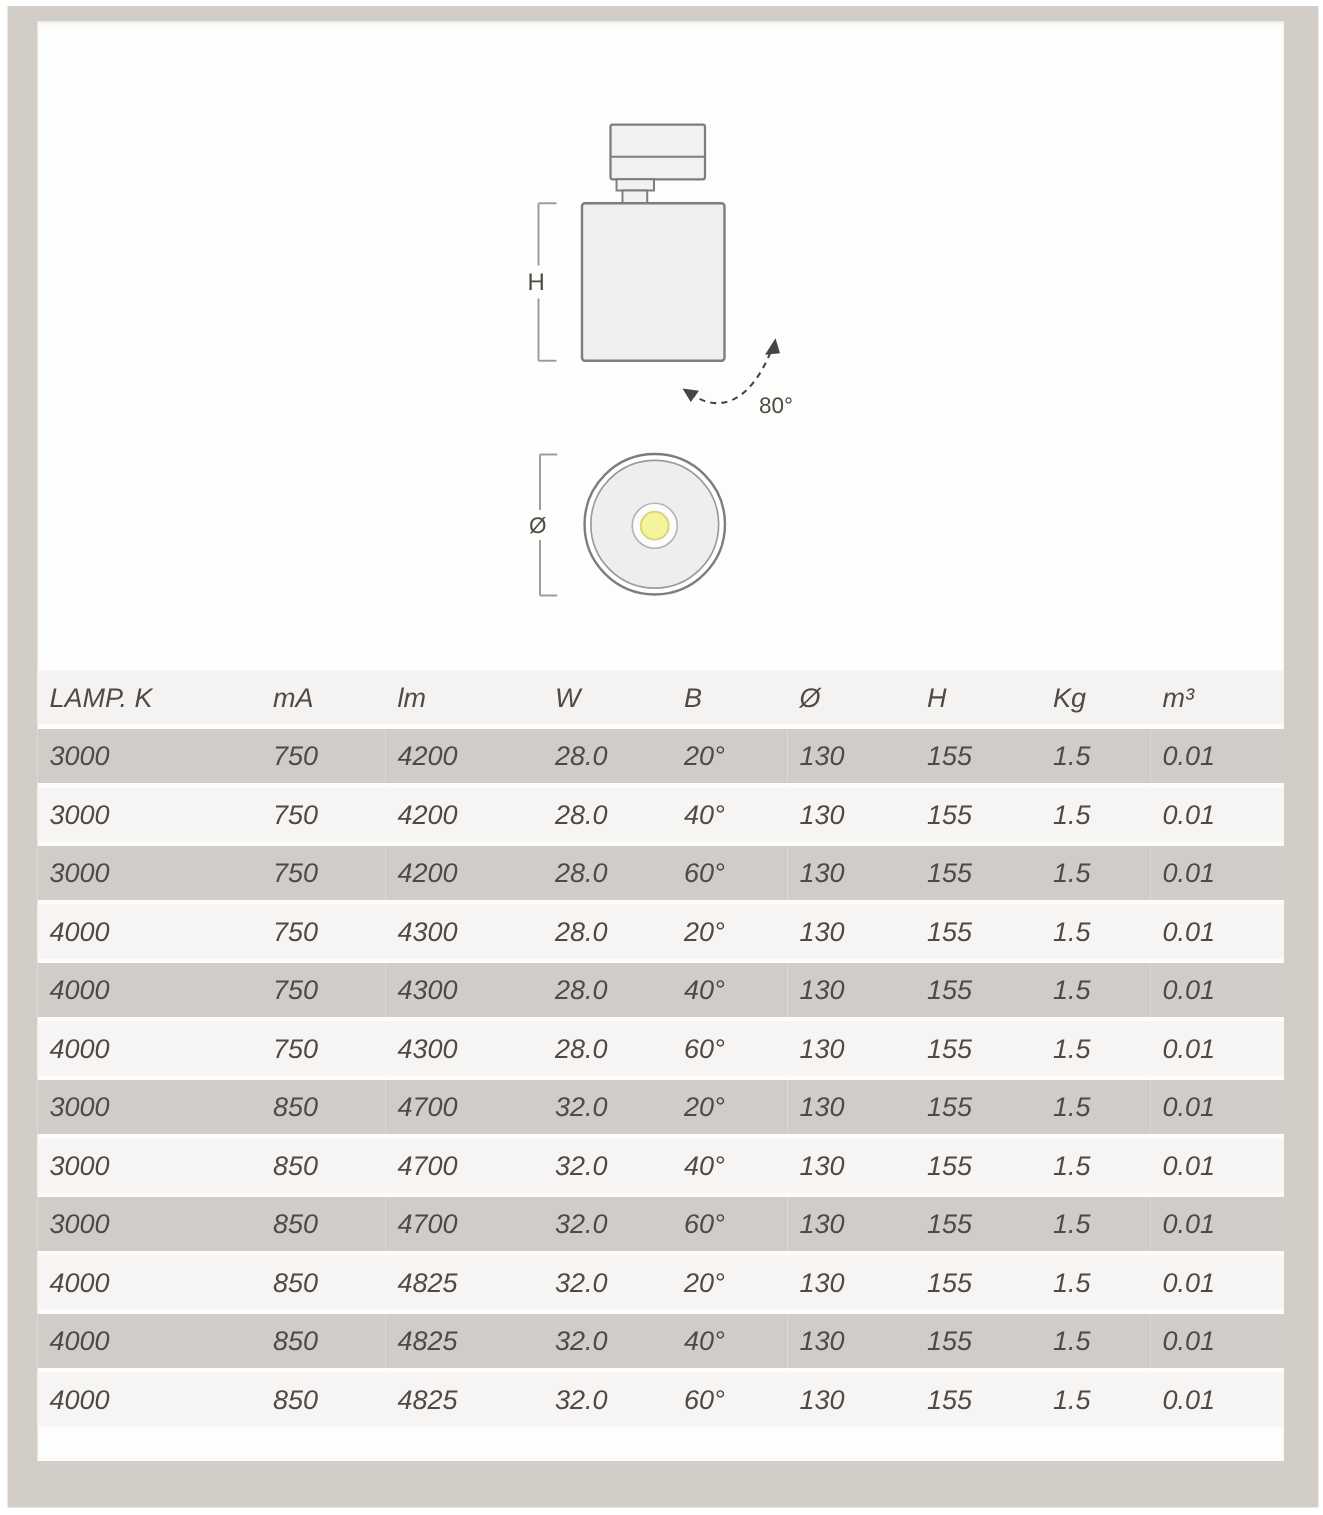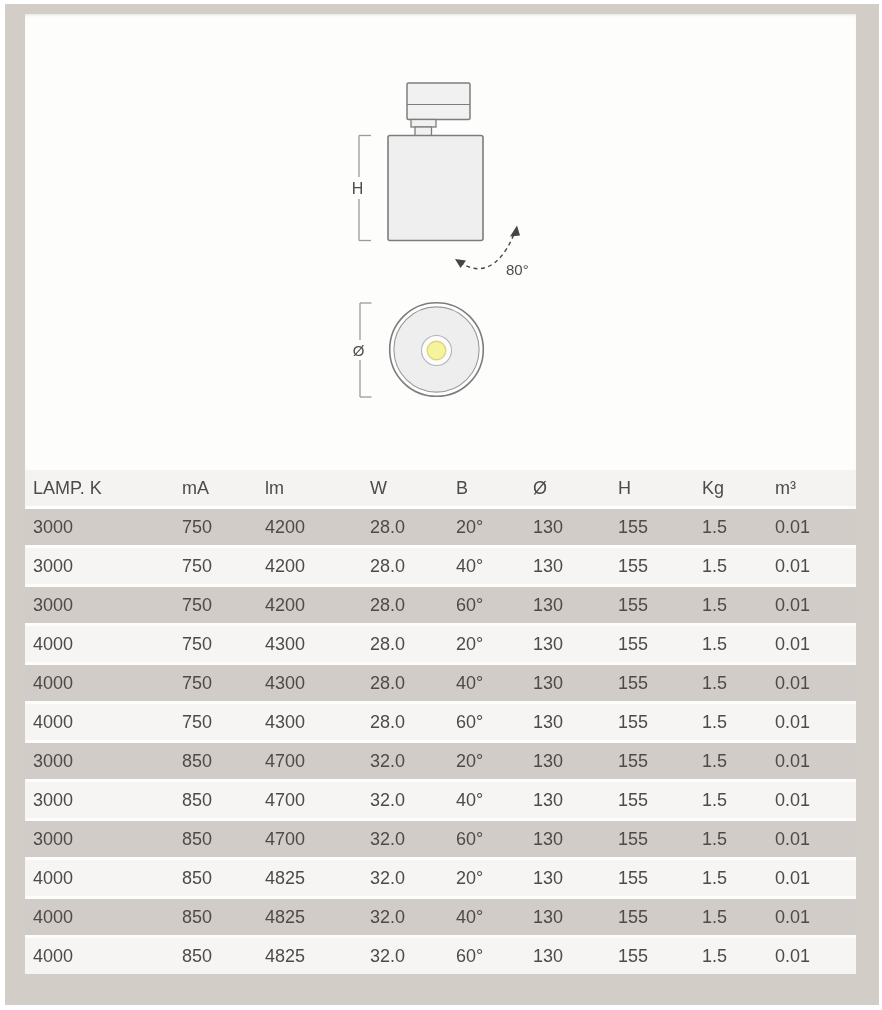--- a/index.html
+++ b/index.html
@@ -21,21 +21,21 @@
     box-shadow: inset 0 2px 3px -1px rgba(0,0,0,0.10);
   }
   .diagram{
     position:absolute;left:305px;top:46px;width:230px;height:360px;
   }
   .diagram text{
     font-family:"Liberation Sans", sans-serif;
     fill:#4f4b49;
   }
   .table-wrap{
-    position:absolute;left:0;top:453px;width:831px;
+    position:absolute;left:0;top:430px;width:831px;font-style:italic;
   }
   table.spec{
     border-collapse:separate;border-spacing:0 3px;width:831px;table-layout:fixed;
     font-size:18px;color:var(--text);
   }
   table.spec th, table.spec td{
     height:36px;padding:0 0 0 8px;text-align:left;font-weight:normal;
     vertical-align:middle;white-space:nowrap;overflow:hidden;
   }
   thead th{background:var(--header-bg);}

